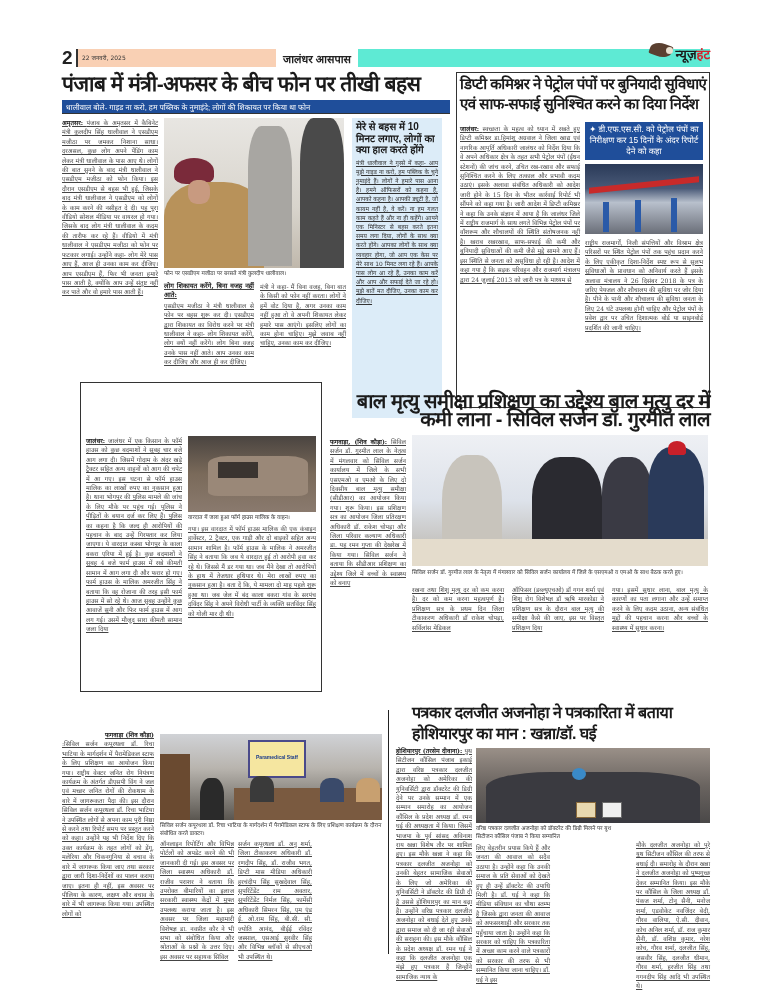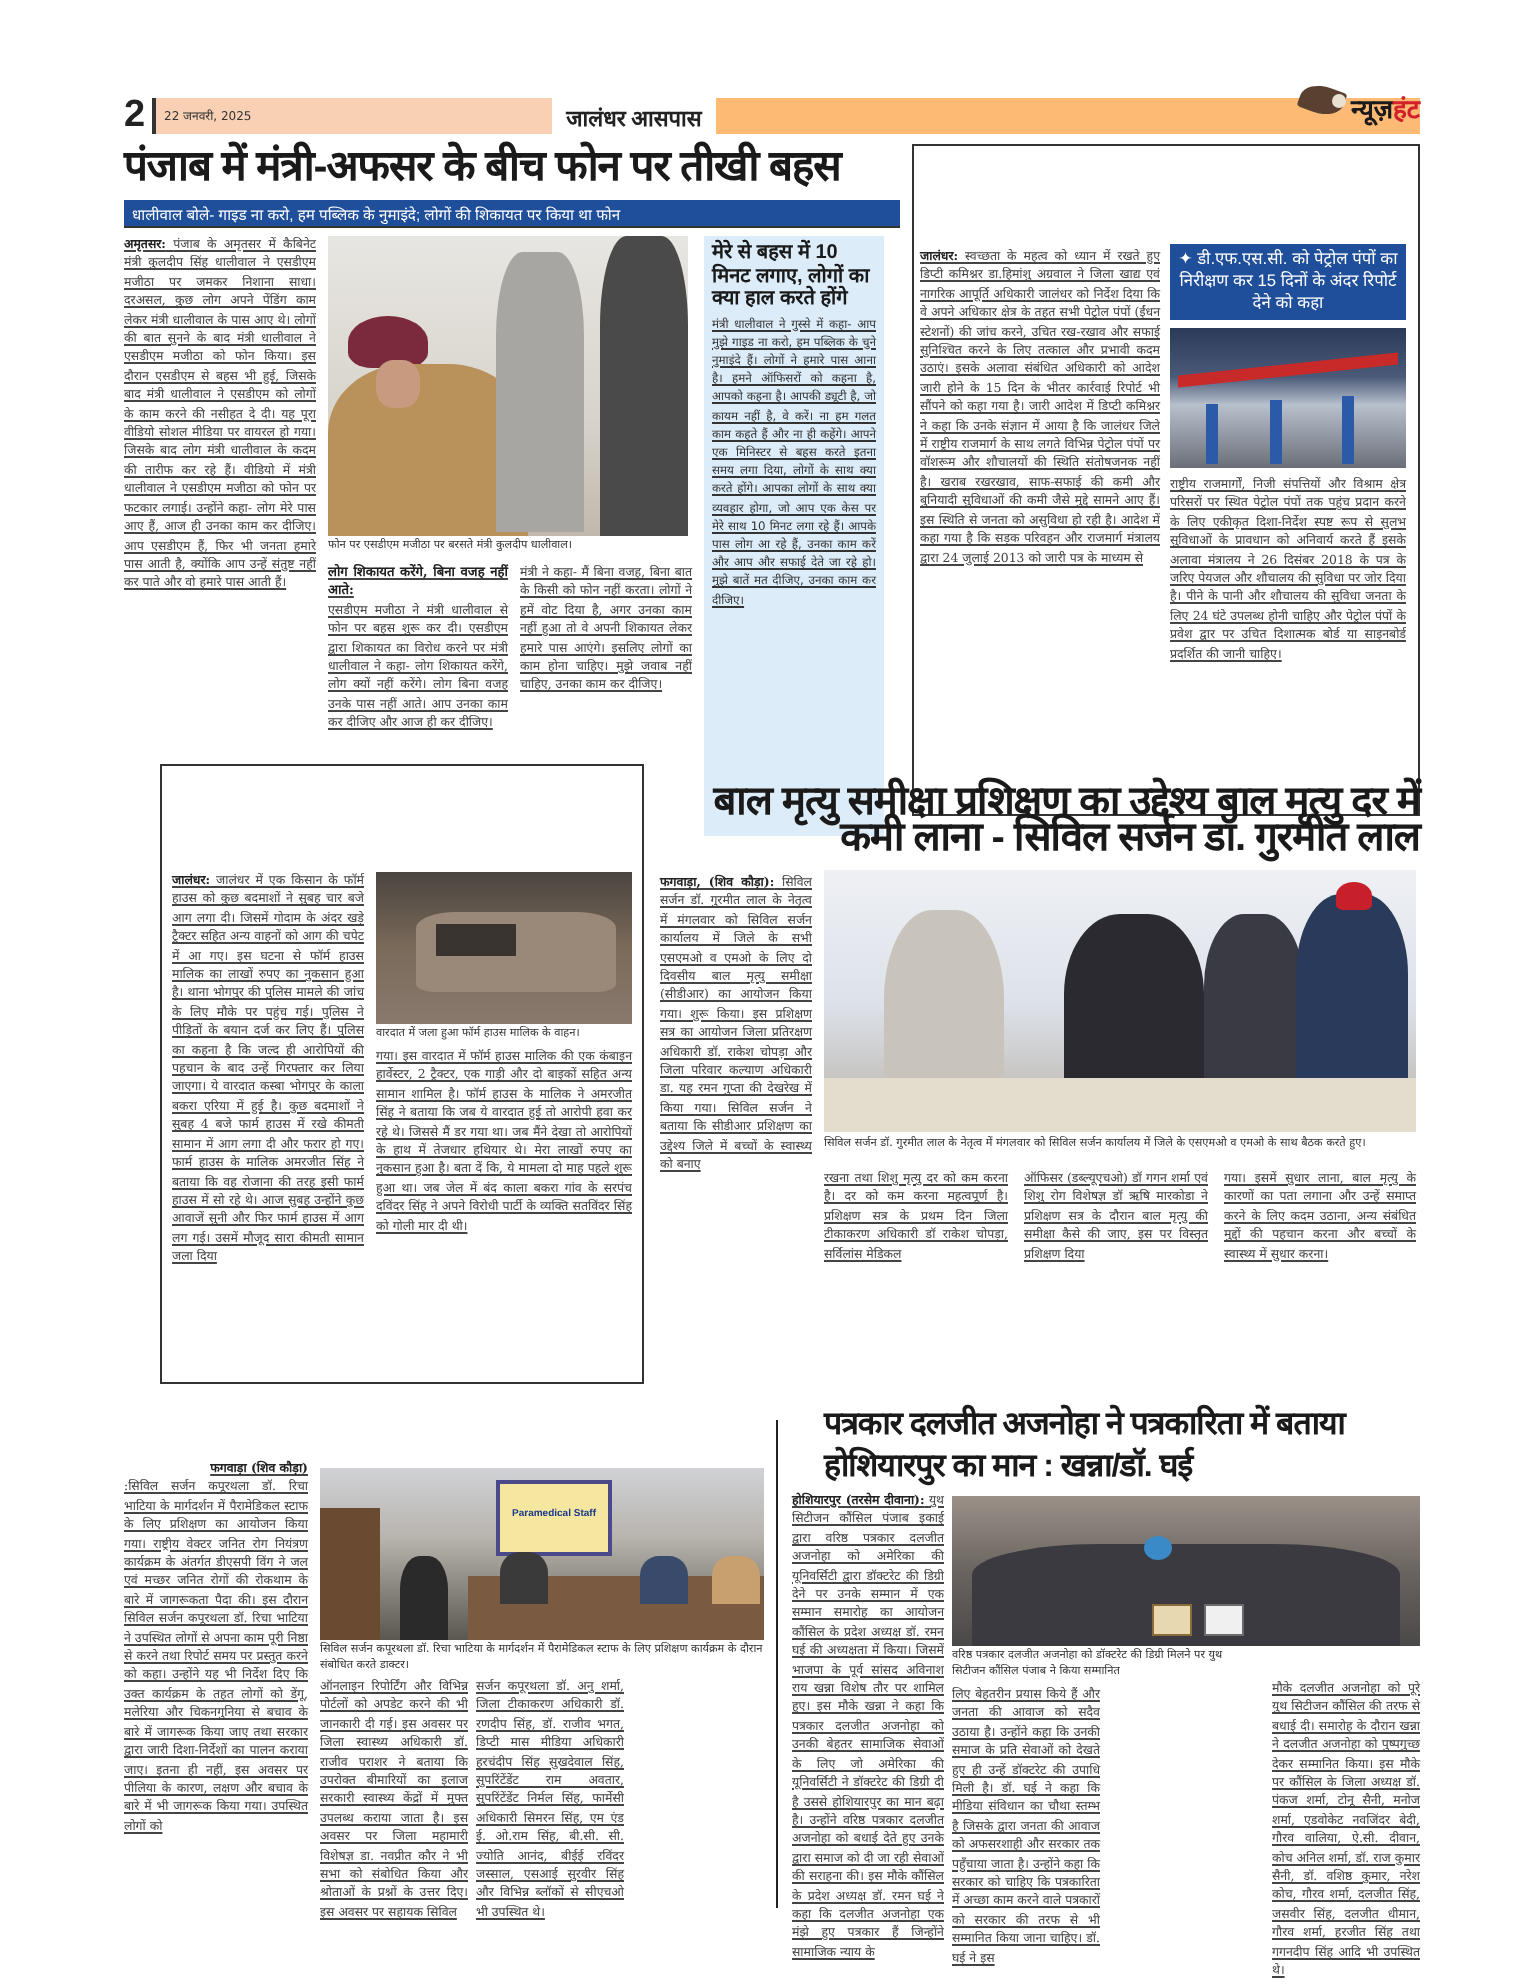--- a/index.html
+++ b/index.html
@@ -5,22 +5,22 @@
   * { box-sizing: border-box; margin: 0; padding: 0; }
   html, body { width: 768px; height: 994px; background: #ffffff; overflow: hidden; }
   body { font-family: "DejaVu Sans", sans-serif; color: #2a2a2a; position: relative; }
   .page { position: absolute; left: 62px; top: 40px; width: 648px; height: 930px; }
 
   
   .mast { position: absolute; left: 0; top: 8px; width: 648px; height: 20px; display: flex; align-items: center; }
   .pg-no { font-family: "Liberation Sans", sans-serif; font-weight: bold; font-size: 19px; width: 12px; color: #222; }
   .mast-bar-l { height: 18px; width: 200px; background: #f9d0b4; display: flex; align-items: center; padding-left: 4px; border-left: 2px solid #333; margin-left: 2px; }
   .mast-date { font-size: 6px; color: #333; }
-  .mast-section { width: 82px; text-align: center; font-family: Liberation Serif, serif; font-weight: bold; font-size: 11px; color: #222; }
-  .mast-bar-r { height: 18px; flex: 1; background: #fdba74; position: relative; }
+  .mast-section { width: 82px; text-align: center; font-family: Liberation Sans, sans-serif; font-weight: bold; font-size: 11px; color: #222; }
+  .mast-bar-r { height: 18px; flex: 1; background: #5eead4; position: relative; }
   .logo { position: absolute; right: 0; top: -8px; display: flex; align-items: flex-end; }
   .logo-bird { width: 28px; height: 22px; position: relative; }
   .logo-bird .wing { position: absolute; left: 2px; top: 2px; width: 22px; height: 14px; background: #5a4030; border-radius: 60% 10% 60% 10%; transform: rotate(20deg); }
   .logo-bird .head { position: absolute; left: 18px; top: 6px; width: 7px; height: 7px; background: #e8e0d0; border-radius: 50%; }
   .logo-text { font-family: "Liberation Sans", sans-serif; font-weight: bold; font-size: 13px; }
   .logo-text .a { color: #1a1a1a; }
   .logo-text .b { color: #d4202a; }
 
   
   .abs { position: absolute; }
@@ -129,20 +129,21 @@
     <div class="subhead">लोग शिकायत करेंगे, बिना वजह नहीं आते:</div>
     <span>एसडीएम मजीठा ने मंत्री धालीवाल से फोन पर बहस शुरू कर दी। एसडीएम द्वारा शिकायत का विरोध करने पर मंत्री धालीवाल ने कहा- लोग शिकायत करेंगे, लोग क्यों नहीं करेंगे। लोग बिना वजह उनके पास नहीं आते। आप उनका काम कर दीजिए और आज ही कर दीजिए।</span>
   </div>
   <div class="abs body-text a1-col3">मंत्री ने कहा- मैं बिना वजह, बिना बात के किसी को फोन नहीं करता। लोगों ने हमें वोट दिया है, अगर उनका काम नहीं हुआ तो वे अपनी शिकायत लेकर हमारे पास आएंगे। इसलिए लोगों का काम होना चाहिए। मुझे जवाब नहीं चाहिए, उनका काम कर दीजिए।</div>
   <div class="abs a1-side">
     <div class="a1-side-title">मेरे से बहस में 10 मिनट लगाए, लोगों का क्या हाल करते होंगे</div>
     <div class="body-text">मंत्री धालीवाल ने गुस्से में कहा- आप मुझे गाइड ना करो, हम पब्लिक के चुने नुमाइंदे हैं। लोगों ने हमारे पास आना है। हमने ऑफिसरों को कहना है, आपको कहना है। आपकी ड्यूटी है, जो कायम नहीं है, वे करें। ना हम गलत काम कहते हैं और ना ही कहेंगे। आपने एक मिनिस्टर से बहस करते इतना समय लगा दिया, लोगों के साथ क्या करते होंगे। आपका लोगों के साथ क्या व्यवहार होगा, जो आप एक केस पर मेरे साथ 10 मिनट लगा रहे हैं। आपके पास लोग आ रहे हैं, उनका काम करें और आप और सफाई देते जा रहे हो। मुझे बातें मत दीजिए, उनका काम कर दीजिए।</div>
   </div>
 
   <div class="box a2-box"></div>
+  <div class="abs headline a2-title">डिप्टी कमिश्नर ने पेट्रोल पंपों पर बुनियादी सुविधाएं एवं साफ-सफाई सुनिश्चित करने का दिया निर्देश</div>
   <div class="abs body-text a2-col1">
     <span class="lead">जालंधर:</span>
     <span>स्वच्छता के महत्व को ध्यान में रखते हुए डिप्टी कमिश्नर डा.हिमांशु अग्रवाल ने जिला खाद्य एवं नागरिक आपूर्ति अधिकारी जालंधर को निर्देश दिया कि वे अपने अधिकार क्षेत्र के तहत सभी पेट्रोल पंपों (ईंधन स्टेशनों) की जांच करने, उचित रख-रखाव और सफाई सुनिश्चित करने के लिए तत्काल और प्रभावी कदम उठाएं। इसके अलावा संबंधित अधिकारी को आदेश जारी होने के 15 दिन के भीतर कार्रवाई रिपोर्ट भी सौंपने को कहा गया है। जारी आदेश में डिप्टी कमिश्नर ने कहा कि उनके संज्ञान में आया है कि जालंधर जिले में राष्ट्रीय राजमार्ग के साथ लगते विभिन्न पेट्रोल पंपों पर वॉशरूम और शौचालयों की स्थिति संतोषजनक नहीं है। खराब रखरखाव, साफ-सफाई की कमी और बुनियादी सुविधाओं की कमी जैसे मुद्दे सामने आए हैं। इस स्थिति से जनता को असुविधा हो रही है। आदेश में कहा गया है कि सड़क परिवहन और राजमार्ग मंत्रालय द्वारा 24 जुलाई 2013 को जारी पत्र के माध्यम से</span>
   </div>
   <div class="abs a2-callout">✦ डी.एफ.एस.सी. को पेट्रोल पंपों का निरीक्षण कर 15 दिनों के अंदर रिपोर्ट देने को कहा</div>
   <div class="photo a2-photo">
     <div style="position:absolute;left:4px;top:18px;width:110px;height:6px;background:#c82a2a;transform:skewY(-6deg);"></div>
     <div style="position:absolute;left:18px;top:38px;width:6px;height:30px;background:#2a5aa8;"></div>
     <div style="position:absolute;left:50px;top:36px;width:6px;height:32px;background:#2a5aa8;"></div>
     <div style="position:absolute;left:86px;top:34px;width:6px;height:34px;background:#2a5aa8;"></div>

